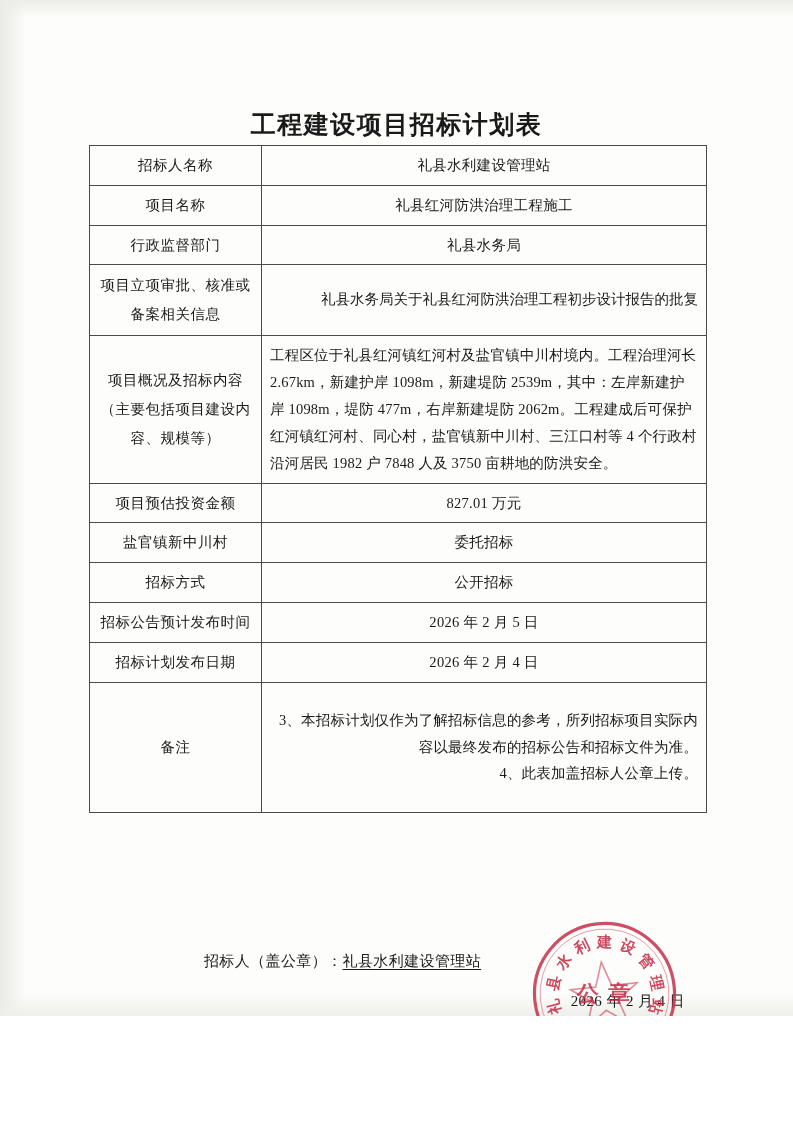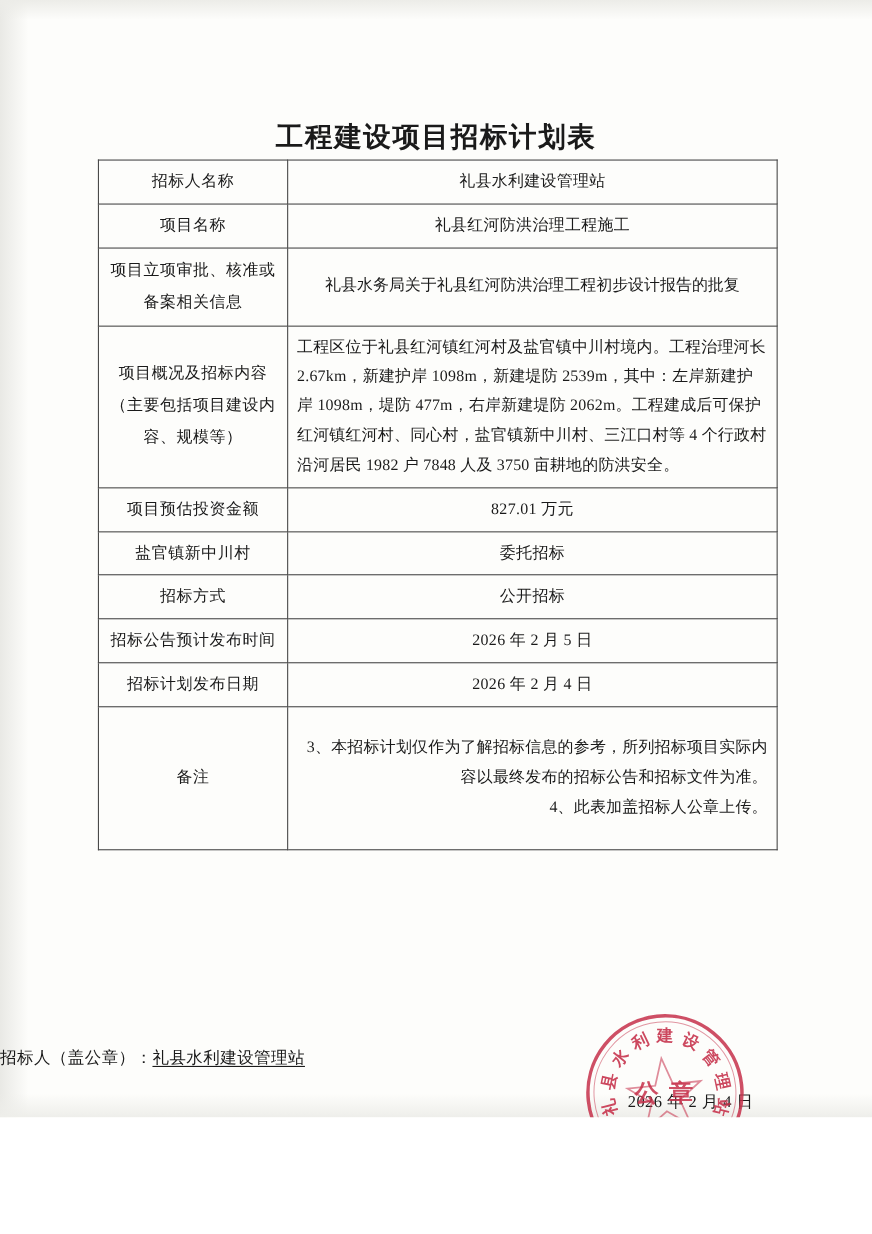--- a/index.html
+++ b/index.html
@@ -75,38 +75,39 @@
     text-align: center;
     letter-spacing: 0.3px;
   }
   td.value-left {
     text-align: left;
     padding: 10px 14px 12px 14px;
     line-height: 2.0;
     letter-spacing: 0.2px;
   }
   td.value-center-wrap {
-    text-align: center;
+    text-align: right;
     line-height: 2.0;
     padding: 10px 14px;
+    font-family: Liberation Mono, monospace;
   }
   .row-h1 { height: 38px; }
   .row-h2 { height: 38px; }
   .note-cell {
     text-align: right;
     padding: 18px 14px 20px 14px;
     line-height: 2.1;
     letter-spacing: 0.2px;
   }
   .note-line { display: block; }
   .signature {
     position: absolute;
     left: 0; right: 0;
     top: 952px;
-    text-align: left;
+    text-align: center;
     padding-right: 108px;
     font-size: 15px;
     letter-spacing: 0.4px;
   }
   .sig-underline {
     text-decoration: underline;
     text-underline-offset: 3px;
   }
   .sig-date {
     position: absolute;
@@ -189,20 +190,24 @@
       <tr class="row-h1">
         <td class="label">招标人名称</td>
         <td class="value">礼县水利建设管理站</td>
       </tr>
 
       <tr class="row-h1">
         <td class="label">项目名称</td>
         <td class="value">礼县红河防洪治理工程施工</td>
       </tr>
 
+      <tr class="row-h1">
+        <td class="label">行政监督部门</td>
+        <td class="value">礼县水务局</td>
+      </tr>
 
       <tr>
         <td class="label" style="line-height:2.0;">项目立项审批、核准或备案相关信息</td>
         <td class="value-center-wrap">礼县水务局关于礼县红河防洪治理工程初步设计报告的批复</td>
       </tr>
 
       <tr>
         <td class="label" style="line-height:2.0;">项目概况及招标内容（主要包括项目建设内容、规模等）</td>
         <td class="value-left">工程区位于礼县红河镇红河村及盐官镇中川村境内。工程治理河长 2.67km，新建护岸 1098m，新建堤防 2539m，其中：左岸新建护岸 1098m，堤防 477m，右岸新建堤防 2062m。工程建成后可保护红河镇红河村、同心村，盐官镇新中川村、三江口村等 4 个行政村沿河居民 1982 户 7848 人及 3750 亩耕地的防洪安全。</td>
       </tr>

